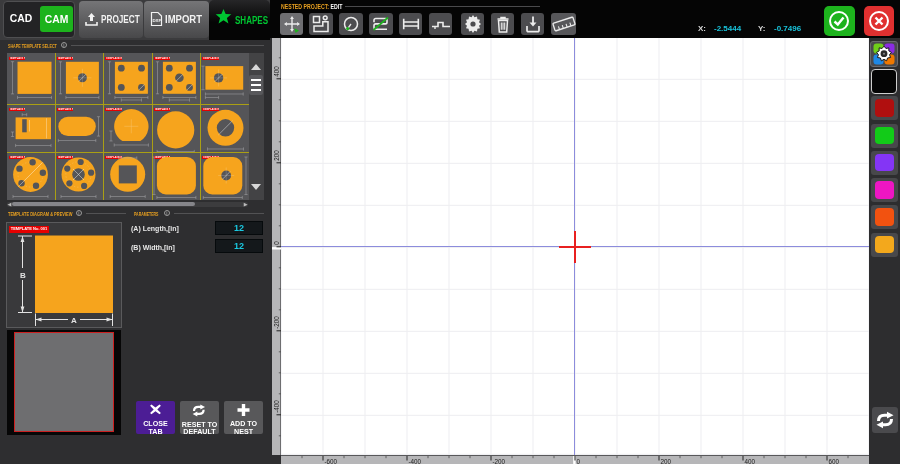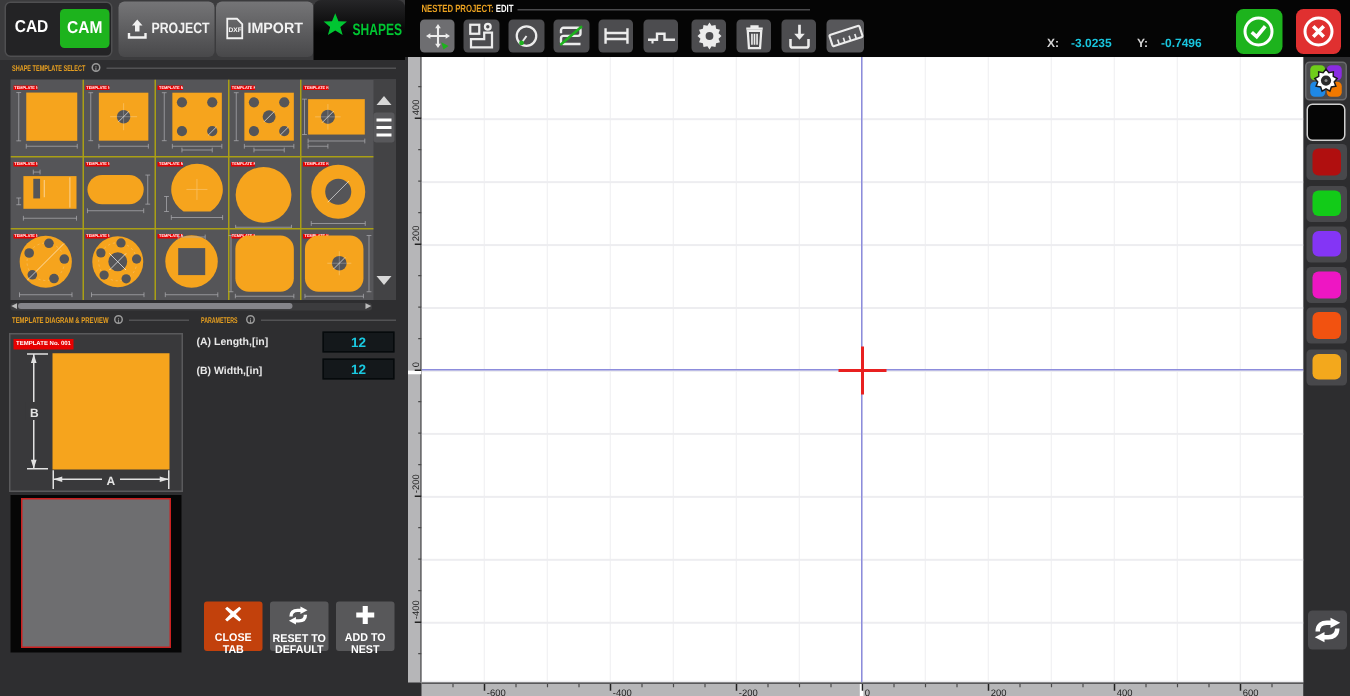--- a/index.html
+++ b/index.html
@@ -401,21 +401,21 @@
 
     <div class="abs" style="left:6.5px;top:330px;width:114px;height:105px;background:#060606;">
       <div class="abs" style="left:7.5px;top:2px;width:100px;height:100px;background:#6e6e70;border:1px solid #cc2020;"></div>
     </div>
 
     <div class="abs bold" style="left:131px;top:225px;font-size:7px;color:#e8e8e8;">(A) Length,[in]</div>
     <div class="abs bold" style="left:215px;top:220.5px;width:48px;height:14px;background:#14181b;border:1px solid #060a0c;text-align:center;font-size:9px;color:#1ac8e0;line-height:12px;">12</div>
     <div class="abs bold" style="left:131px;top:243.5px;font-size:7px;color:#e8e8e8;">(B) Width,[in]</div>
     <div class="abs bold" style="left:215px;top:239px;width:48px;height:14px;background:#14181b;border:1px solid #060a0c;text-align:center;font-size:9px;color:#1ac8e0;line-height:12px;">12</div>
 
-    <div class="abs btn3" style="left:135.5px;top:401px;width:39px;height:33px;background:#c2410c;border-radius:2px;text-align:center;">
+    <div class="abs btn3" style="left:135.5px;top:401px;width:39px;height:33px;background:#4c1d95;border-radius:2px;text-align:center;">
       <svg width="13" height="12" viewBox="0 0 13 12" style="margin-top:3px;">
           <path d="M2 0.5 L6.5 4 L11 0.5 L12.5 2 L8.5 6 L12.5 10 L11 11.5 L6.5 8 L2 11.5 L0.5 10 L4.5 6 L0.5 2 Z" fill="#fff" transform="scale(0.9) translate(0.7,0)"></path>
         </svg>
       <div class="bold" style="font-size:7.5px;color:#fff;line-height:7.5px;transform:scaleX(0.95);">CLOSE<br>TAB</div>
     </div>
     <div class="abs btn3" style="left:179.5px;top:401px;width:39px;height:33px;background:#58585a;border-radius:2px;text-align:center;">
       <svg width="16" height="13" viewBox="0 0 16 13" style="margin-top:2.5px;">
         <path d="M3 7 C3 3.8 5.2 2.9 7.4 2.9 H10" stroke="#fff" stroke-width="2.2" fill="none"></path>
         <path d="M9.3 0.4 L14 2.9 L9.3 5.4 Z" fill="#fff"></path>
         <path d="M12.6 5.8 C12.6 9 10.4 9.9 8.2 9.9 H5.6" stroke="#fff" stroke-width="2.2" fill="none"></path>
@@ -430,21 +430,21 @@
       <div class="bold" style="font-size:7.5px;color:#fff;line-height:7.5px;transform:scaleX(0.95);">ADD TO<br>NEST</div>
     </div>
   </div>
 
   <div class="abs" id="topbar" style="left:270px;top:0;width:630px;height:38px;background:#050505;">
     <div class="abs bold" style="left:10.5px;top:2.5px;font-size:7px;color:#e8a020;transform:scaleX(0.74);transform-origin:left;white-space:nowrap;">NESTED PROJECT: <span style="color:#fff;">EDIT</span></div>
     <div class="abs" style="left:75px;top:6px;width:195px;height:1px;background:#4a4a4c;"></div>
     <div id="toolbtns"></div>
 
     <div class="abs bold" style="left:428px;top:24px;font-size:8px;color:#d8d8d8;">X:</div>
-    <div class="abs bold" style="left:444px;top:24px;font-size:8px;color:#19c5dd;">-3.0235</div>
+    <div class="abs bold" style="left:444px;top:24px;font-size:8px;color:#19c5dd;">-2.5444</div>
     <div class="abs bold" style="left:488px;top:24px;font-size:8px;color:#d8d8d8;">Y:</div>
     <div class="abs bold" style="left:504px;top:24px;font-size:8px;color:#19c5dd;">-0.7496</div>
 
     <div class="abs" style="left:554px;top:5.5px;width:30.5px;height:30.5px;background:#1db31d;border-radius:5px;">
       <svg width="22" height="22" viewBox="0 0 22 22" style="margin:4px;">
         <circle cx="11" cy="11" r="9" fill="none" stroke="#fff" stroke-width="2"></circle>
         <path d="M6.5 11.5 L9.8 14.5 L15.5 7.5" fill="none" stroke="#fff" stroke-width="2.4"></path>
       </svg>
     </div>
     <div class="abs" style="left:593.5px;top:5.5px;width:30.5px;height:30.5px;background:#e03030;border-radius:5px;">

